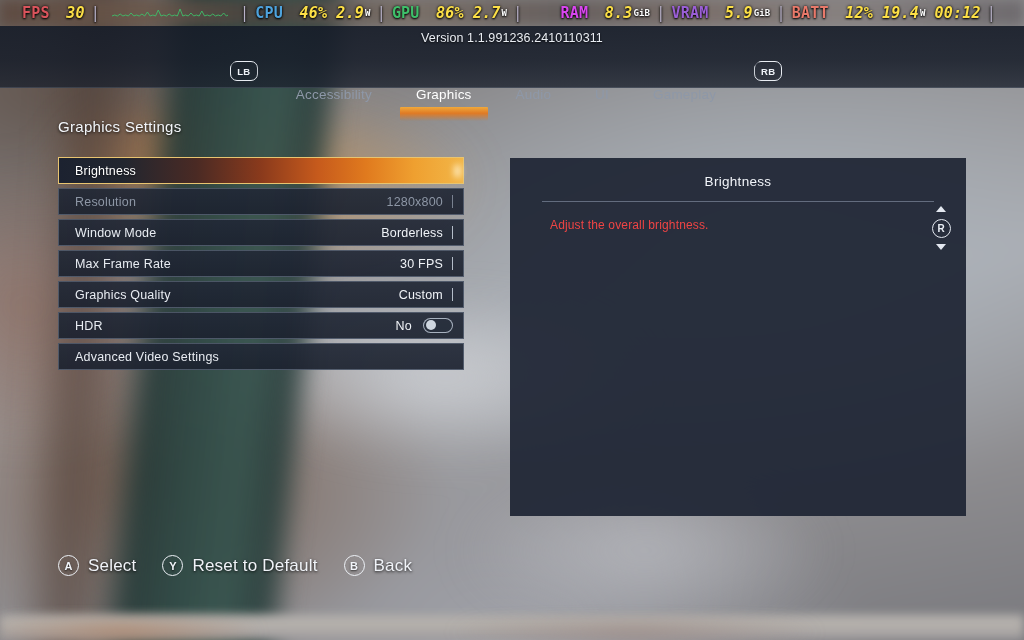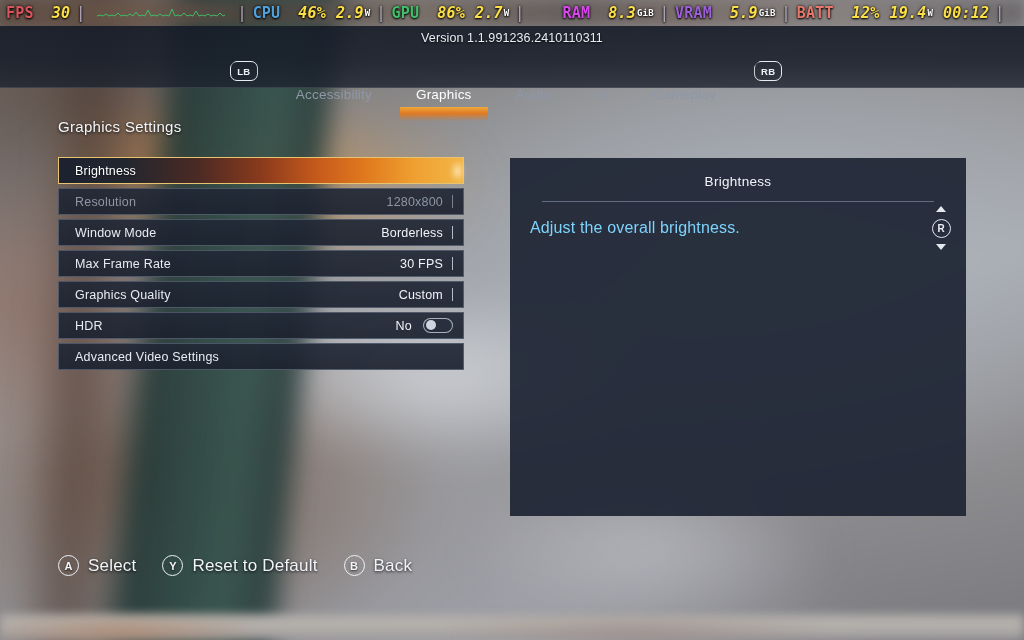--- a/index.html
+++ b/index.html
@@ -74,21 +74,21 @@
     z-index:40;
   }
   #perf .pbg {
     position:absolute; inset:0;
     background:
       linear-gradient(90deg, rgba(92,72,62,.85) 0%, rgba(108,88,74,.8) 14%,
         rgba(74,64,60,.8) 26%, rgba(120,108,98,.78) 40%, rgba(96,88,86,.8) 55%,
         rgba(118,104,98,.8) 68%, rgba(134,126,124,.78) 82%, rgba(104,100,104,.82) 100%);
     filter:blur(6px);
   }
-  #perf .row { position:relative; display:flex; align-items:center; width:100%; padding:0 6px; }
+  #perf .row { position:relative; display:flex; align-items:center; width:100%; padding:0 22px; }
   .pf-lbl { margin-right:2px; }
   .pf-val { color:#fde047;font-style:italic; }
   .pf-sep { color:#b9b2c8; margin:0 6px; font-weight:400; }
   .pf-unit { font-size:9px; vertical-align:super; color:#fff; margin-left:1px; }
   .pf-fps { color:#d9545c; }
   .pf-cpu { color:#4ea3dd; }
   .pf-gpu { color:#3fbf6a; }
   .pf-ram { color:#d946ef;margin-left:32px; }
   .pf-vram{ color:#9b5fd6; }
   .pf-batt{ color:#e8796a; }
@@ -197,22 +197,22 @@
   }
   #info-title {
     position:absolute; top:16px; left:0; right:0; text-align:center;
     font-size:13.5px; color:#f1f4f9; letter-spacing:.3px;
   }
   #info-divider {
     position:absolute; top:43px; left:32px; right:32px; height:1px;
     background:rgba(170,184,206,.45);
   }
   #info-desc {
-    position:absolute; top:58px; left:20px; right:60px;
-    font-size:16px; color:#7dd3fc; line-height:1.5; letter-spacing:.15px;
+    position:absolute; top:58px; left:40px; right:60px;
+    font-size:12px; color:#ef4444; line-height:1.5; letter-spacing:.15px;
   }
   #rstick {
     position:absolute; right:12px; top:48px;
     width:26px; height:44px;
     display:flex; flex-direction:column; align-items:center; justify-content:space-between;
   }
   #rstick .tri-up, #rstick .tri-dn {
     width:0; height:0; border-left:5px solid transparent; border-right:5px solid transparent;
   }
   #rstick .tri-up { border-bottom:6px solid #e3e8f0; }

